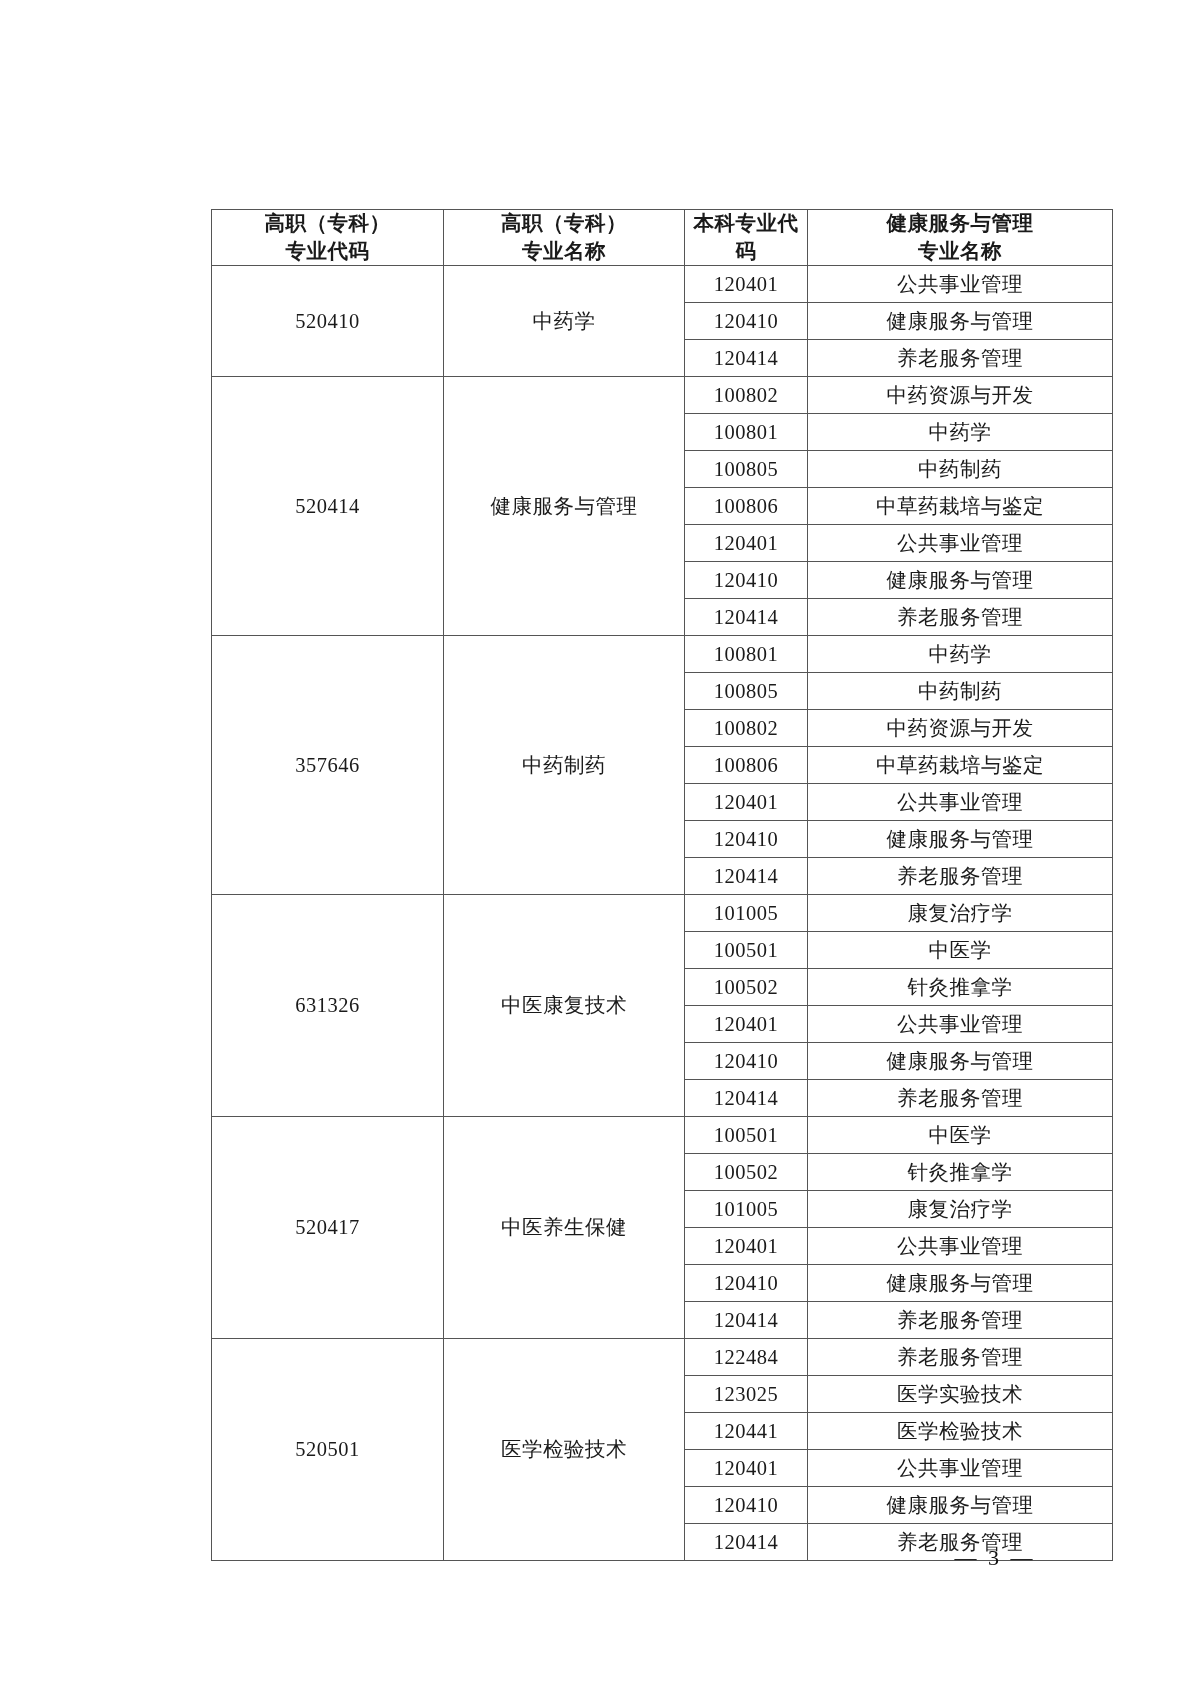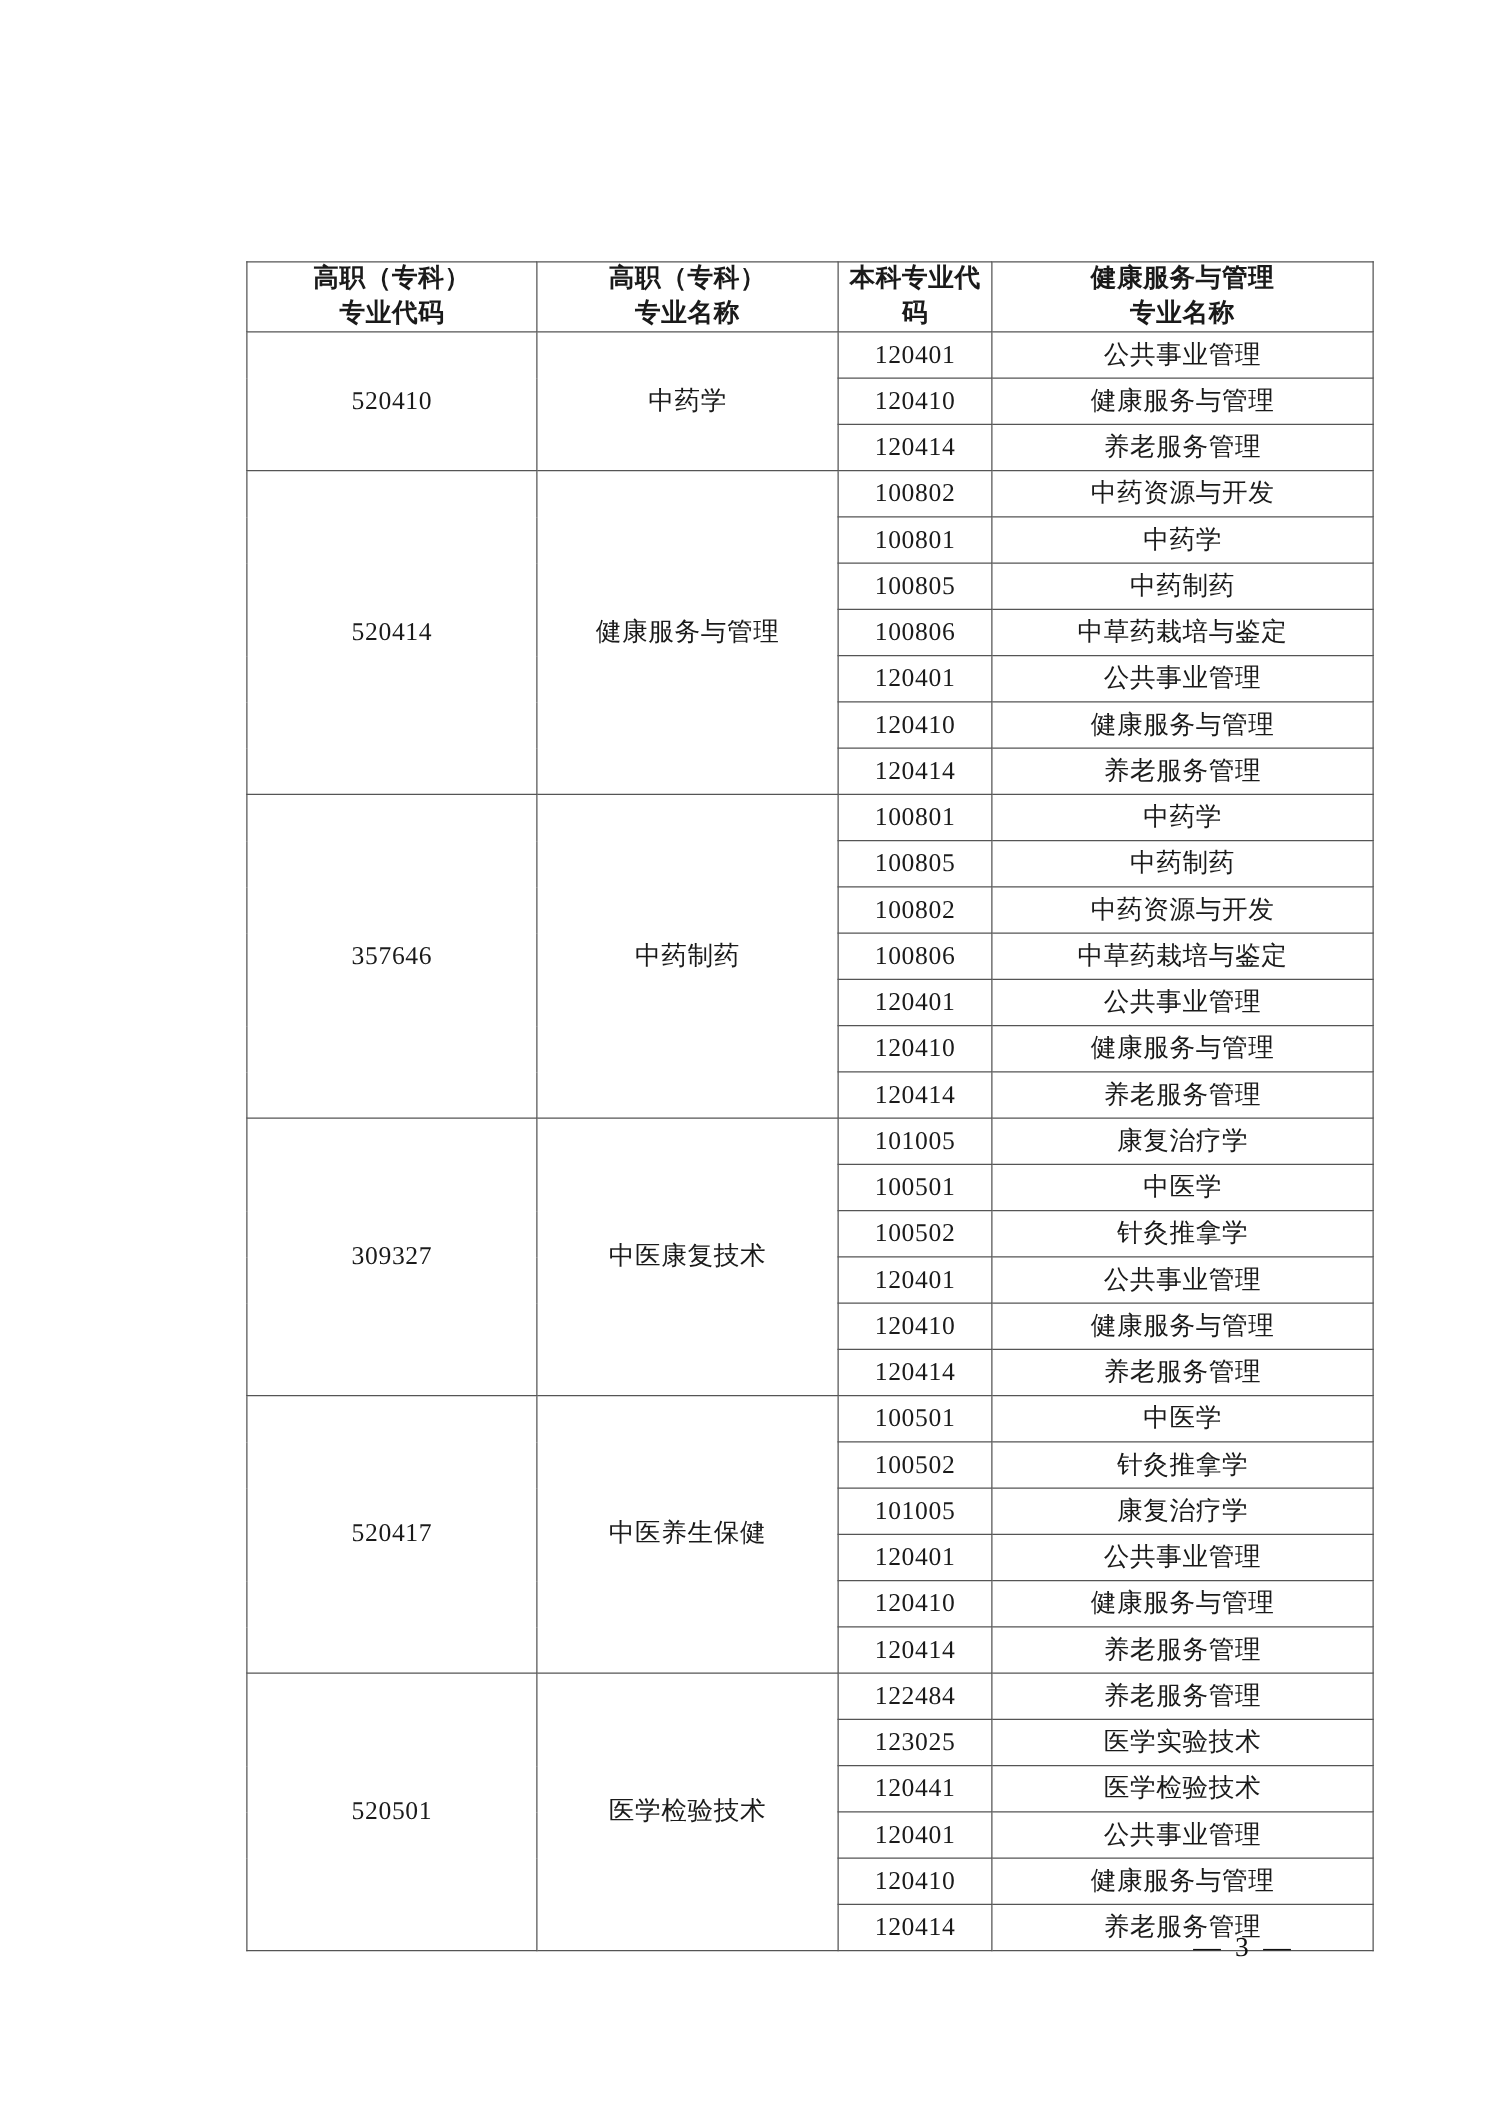--- a/index.html
+++ b/index.html
@@ -18,21 +18,21 @@
 
   .page {
     position: absolute;
     left: 0; top: 0;
     width: 1190px;
     height: 1683px;
   }
 
   .table-wrap {
     position: absolute;
-    left: 149px;
+    left: 163px;
     top: 209px;
     width: 901px;
     padding-left: 48px;
   }
 
   table.major-table {
     border-collapse: collapse;
     width: 901px;
     table-layout: fixed;
   }
@@ -201,21 +201,21 @@
           </tr>
           <tr>
             <td class="bcode-cell">120410</td>
             <td class="bname-cell">健康服务与管理</td>
           </tr>
           <tr>
             <td class="bcode-cell">120414</td>
             <td class="bname-cell">养老服务管理</td>
           </tr>
           <tr>
-            <td class="code-cell" rowspan="6">309327</td>
+            <td class="code-cell" rowspan="6">631326</td>
             <td class="name-cell" rowspan="6">中医康复技术</td>
             <td class="bcode-cell">101005</td>
             <td class="bname-cell">康复治疗学</td>
           </tr>
           <tr>
             <td class="bcode-cell">100501</td>
             <td class="bname-cell">中医学</td>
           </tr>
           <tr>
             <td class="bcode-cell">100502</td>

